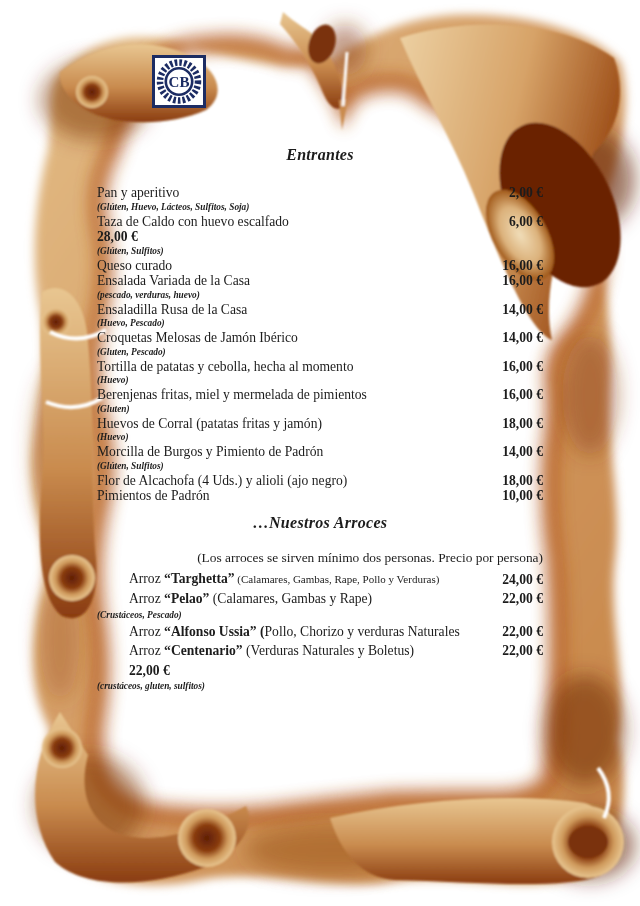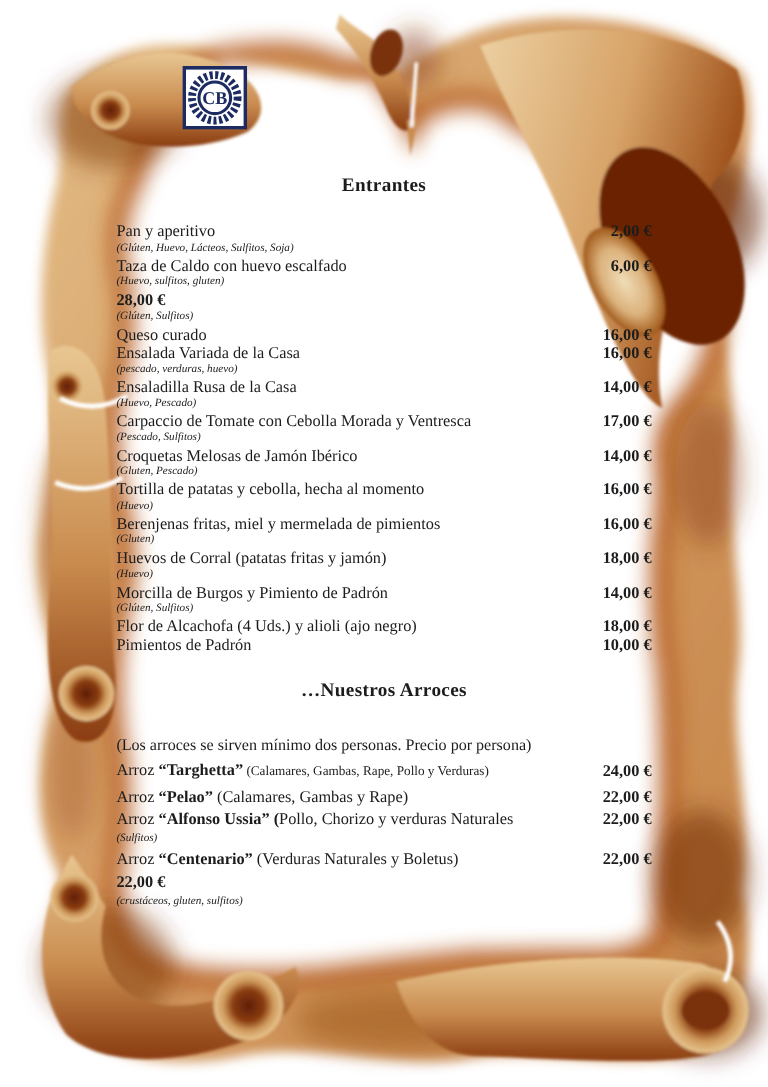--- a/index.html
+++ b/index.html
@@ -8,35 +8,35 @@
     background:#ffffff;
     font-family:"Liberation Serif","DejaVu Serif",serif;
     color:#1c1c1c;
   }
   .parchment { position:absolute; left:0; top:0; width:640px; height:906px; z-index:0; }
   .logo { position:absolute; left:152px; top:55px; width:54px; height:68px; z-index:2; }
   .content { position:absolute; left:97px; top:146px; width:446px; z-index:2; }
 
   .sec-title {
     margin:0; text-align:center; font-size:16px; line-height:18px;
-    font-weight:700; letter-spacing:.3px;
+    font-weight:700; font-style:italic; letter-spacing:.3px;
   }
   .entrantes-list { margin-top:21px; }
-  .sec2 { margin-top:22px; }
-  .note { margin-top:28px; text-align:left; font-size:13.4px; line-height:16px; }
+  .sec2 { margin-top:10px; }
+  .note { margin-top:18px; text-align:right; font-size:13.4px; line-height:16px; }
   .arroces-list { margin-top:3px; }
 
-  .item-row { display:flex; justify-content:space-between; align-items:center; }
+  .item-row { display:flex; justify-content:space-between; align-items:flex-end; }
   .entrantes-list .item-row { font-size:13.6px; line-height:15.6px; }
   .iname { padding-right:8px; }
   .iprice { white-space:nowrap; text-align:right; flex:0 0 auto;font-weight:bold; }
   .allerg {
-    font-size:9.3px; line-height:12.9px; font-weight:400; font-style:italic;
+    font-size:9.3px; line-height:12.9px; font-weight:700; font-style:italic;
   }
-  .arroces-list .item-row { font-size:13.6px; line-height:19.4px; }
+  .arroces-list .item-row { font-size:13.6px; line-height:19.4px;margin-left:32px; }
   .arroces-list .allerg { line-height:13.2px; }
   .bold { font-weight:700; }
   .desc.small { font-size:11px; }
 </style>
 </head>
 <body>
 
 <svg class="parchment" viewBox="0 0 640 906" xmlns="http://www.w3.org/2000/svg" aria-hidden="true">
   <defs>
     <linearGradient id="gBand" x1="0" y1="0" x2="1" y2="1">
@@ -189,21 +189,20 @@
       <span class="iprice">2,00 €</span>
     </div>
     <div class="allerg">(Glúten, Huevo, Lácteos, Sulfitos, Soja)</div>
   </div>
 
   <div class="item">
     <div class="item-row">
       <span class="iname">Taza de Caldo con huevo escalfado</span>
       <span class="iprice">6,00 €</span>
     </div>
-    <div class="allerg">(Huevo, sulfitos, gluten)</div>
   </div>
 
   <div class="item">
     <div class="item-row">
       <span class="iprice">28,00 €</span>
     </div>
     <div class="allerg">(Glúten, Sulfitos)</div>
   </div>
 
   <div class="item">
@@ -222,27 +221,20 @@
   </div>
 
   <div class="item">
     <div class="item-row">
       <span class="iname">Ensaladilla Rusa de la Casa</span>
       <span class="iprice">14,00 €</span>
     </div>
     <div class="allerg">(Huevo, Pescado)</div>
   </div>
 
-  <div class="item">
-    <div class="item-row">
-      <span class="iname">Carpaccio de Tomate con Cebolla Morada y Ventresca</span>
-      <span class="iprice">17,00 €</span>
-    </div>
-    <div class="allerg">(Pescado, Sulfitos)</div>
-  </div>
 
   <div class="item">
     <div class="item-row">
       <span class="iname">Croquetas Melosas de Jamón Ibérico</span>
       <span class="iprice">14,00 €</span>
     </div>
   </div>
 
   <div class="item">
     <div class="allerg">(Gluten, Pescado)</div>
@@ -306,28 +298,28 @@
       <span class="iprice">24,00 €</span>
     </div>
 
   </div>
 
   <div class="item">
     <div class="item-row">
       <span class="iname"><span class="pre">Arroz </span><span class="bold">“Pelao”</span><span class="desc"> (Calamares, Gambas y Rape)</span></span>
       <span class="iprice">22,00 €</span>
     </div>
+    <div class="allerg">(Crustáceos, Pescado)</div>
   </div>
 
   <div class="item">
     <div class="item-row">
       <span class="iname"><span class="pre">Arroz </span><span class="bold">“Alfonso Ussia” (</span><span class="desc">Pollo, Chorizo y verduras Naturales</span></span>
       <span class="iprice">22,00 €</span>
     </div>
-    <div class="allerg">(Sulfitos)</div>
   </div>
 
   <div class="item">
     <div class="item-row">
       <span class="iname"><span class="pre">Arroz </span><span class="bold">“Centenario”</span><span class="desc"> (Verduras Naturales y Boletus)</span></span>
       <span class="iprice">22,00 €</span>
     </div>
 
   </div>
 

